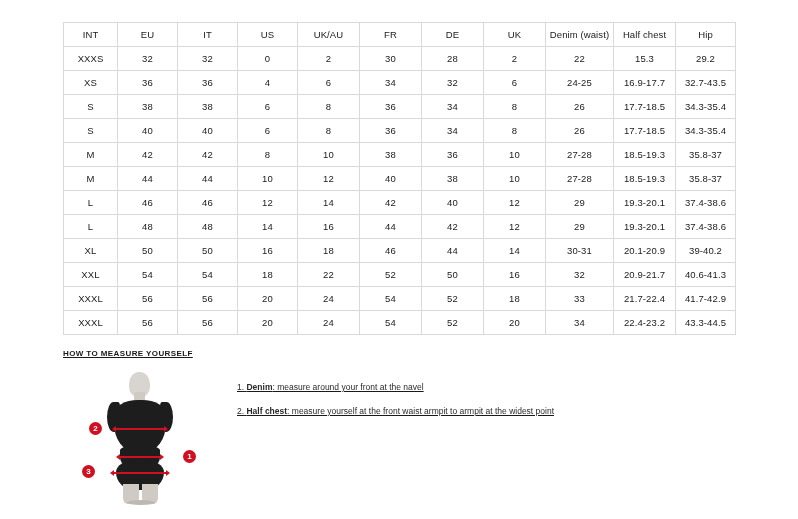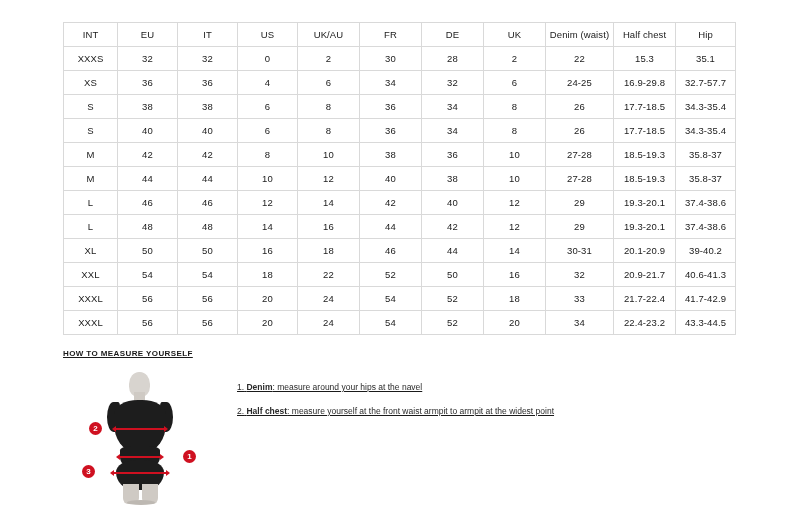--- a/index.html
+++ b/index.html
@@ -263,34 +263,34 @@
           <td>XXXS</td>
           <td>32</td>
           <td>32</td>
           <td>0</td>
           <td>2</td>
           <td>30</td>
           <td>28</td>
           <td>2</td>
           <td>22</td>
           <td>15.3</td>
-          <td>35.1</td>
+          <td>29.2</td>
         </tr>
         <tr>
           <td>XS</td>
           <td>36</td>
           <td>36</td>
           <td>4</td>
           <td>6</td>
           <td>34</td>
           <td>32</td>
           <td>6</td>
           <td>24-25</td>
-          <td>16.9-29.8</td>
-          <td>32.7-57.7</td>
+          <td>16.9-17.7</td>
+          <td>32.7-43.5</td>
         </tr>
         <tr>
           <td>S</td>
           <td>38</td>
           <td>38</td>
           <td>6</td>
           <td>8</td>
           <td>36</td>
           <td>34</td>
           <td>8</td>
@@ -451,21 +451,21 @@
 
           <div class="badge badge-1">1</div>
           <div class="badge badge-2">2</div>
           <div class="badge badge-3">3</div>
         </div>
       </div>
 
       <div class="notes">
         <div class="note">
           <span class="num">1.</span>
-          <b>Denim</b><span>: measure around your hips at the navel</span>
+          <b>Denim</b><span>: measure around your front at the navel</span>
         </div>
         <div class="note">
           <span class="num">2.</span>
           <b>Half chest</b><span>: measure yourself at the front waist armpit to armpit at the widest point</span>
         </div>
       </div>
 
     </div>
   </div>
 

